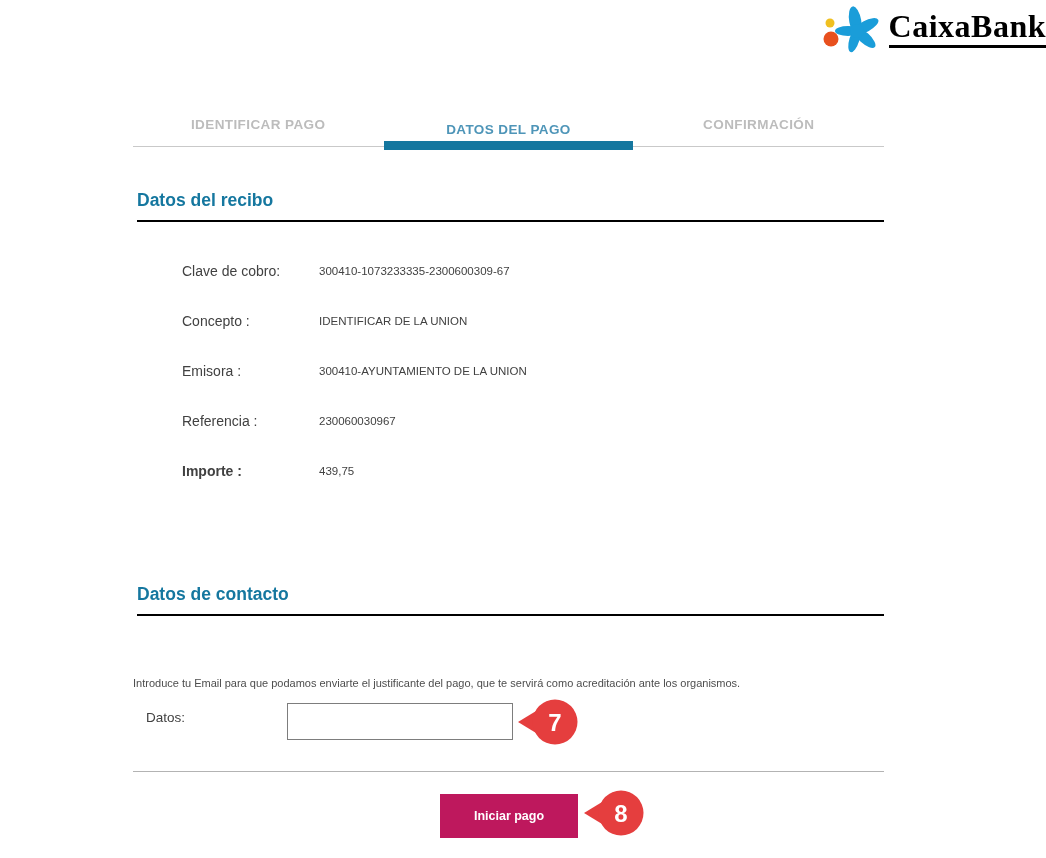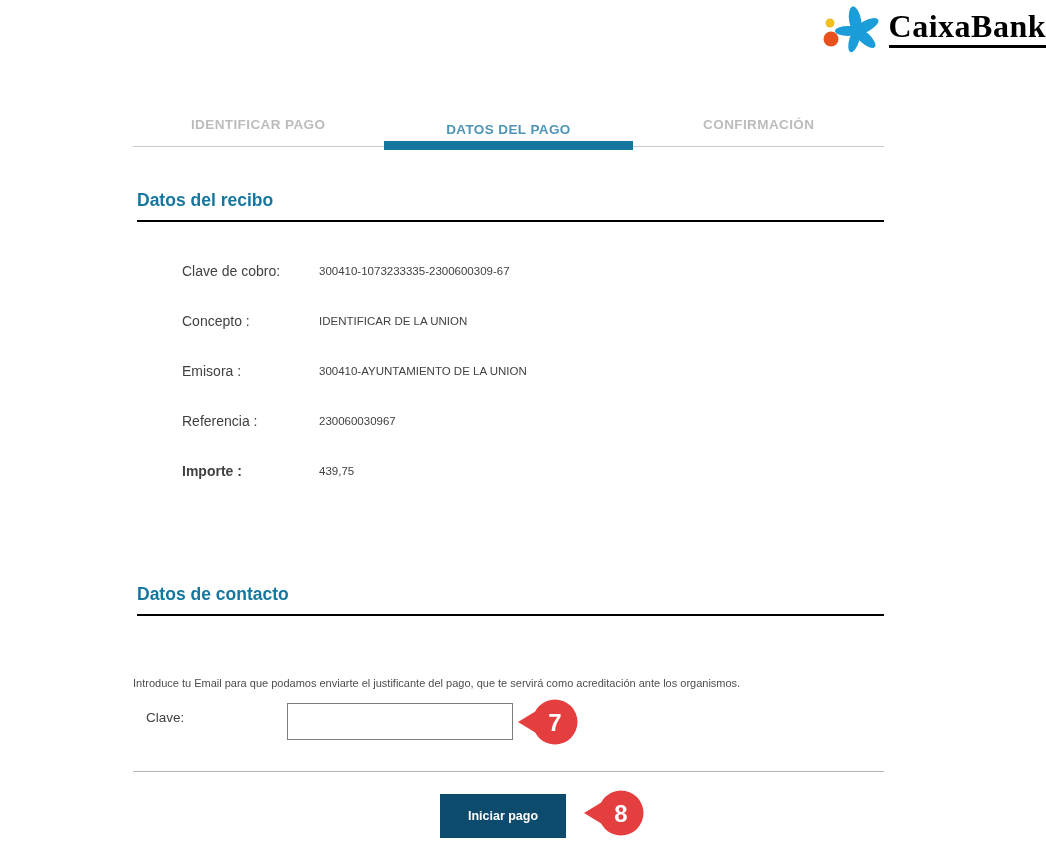--- a/index.html
+++ b/index.html
@@ -71,22 +71,22 @@
     border:1px solid #7d7d7d; background:#fff; font-size:14px; color:#333;
     padding:0 8px; outline:none;
   }
 
   
   .separator {
     position:absolute; left:133px; top:771px; width:751px; height:1px;
     background:#b3b3b3;
   }
   .submit-btn {
-    position:absolute; left:440px; top:794px; width:126px; height:44px;
-    background:#0c4a6e; color:#ffffff; border:none; cursor:pointer;
+    position:absolute; left:440px; top:794px; width:138px; height:44px;
+    background:#be185d; color:#ffffff; border:none; cursor:pointer;
     font-family:"Liberation Sans", sans-serif;
     font-size:12.5px; font-weight:bold;
   }
 
   
   .badge { position:absolute; width:70px; height:46px; }
   .badge-7 { left:517px; top:699px; }
   .badge-8 { left:583px; top:790px; }
   .badge text {
     font-family:"Liberation Sans", sans-serif; font-weight:bold;
@@ -145,21 +145,21 @@
     <div class="field-row bold">
       <div class="field-label">Importe :</div>
       <div class="field-value">439,75</div>
     </div>
   </div>
 
   <div class="section-heading heading-contacto">Datos de contacto</div>
 
   <div class="contact-intro">Introduce tu Email para que podamos enviarte el justificante del pago, que te servirá como acreditación ante los organismos.</div>
 
-  <label class="email-label">Clave:</label>
+  <label class="email-label">Datos:</label>
   <input class="email-input" type="text" value="" style="">
 
   <svg class="badge badge-7" viewBox="0 0 70 46">
     <polygon points="1,23 24,9 24,37" fill="#e53e3e"></polygon>
     <circle cx="38" cy="23" r="22.5" fill="#e53e3e"></circle>
     <text x="38" y="31.5" text-anchor="middle">7</text>
   </svg>
 
   <div class="separator"></div>
 

